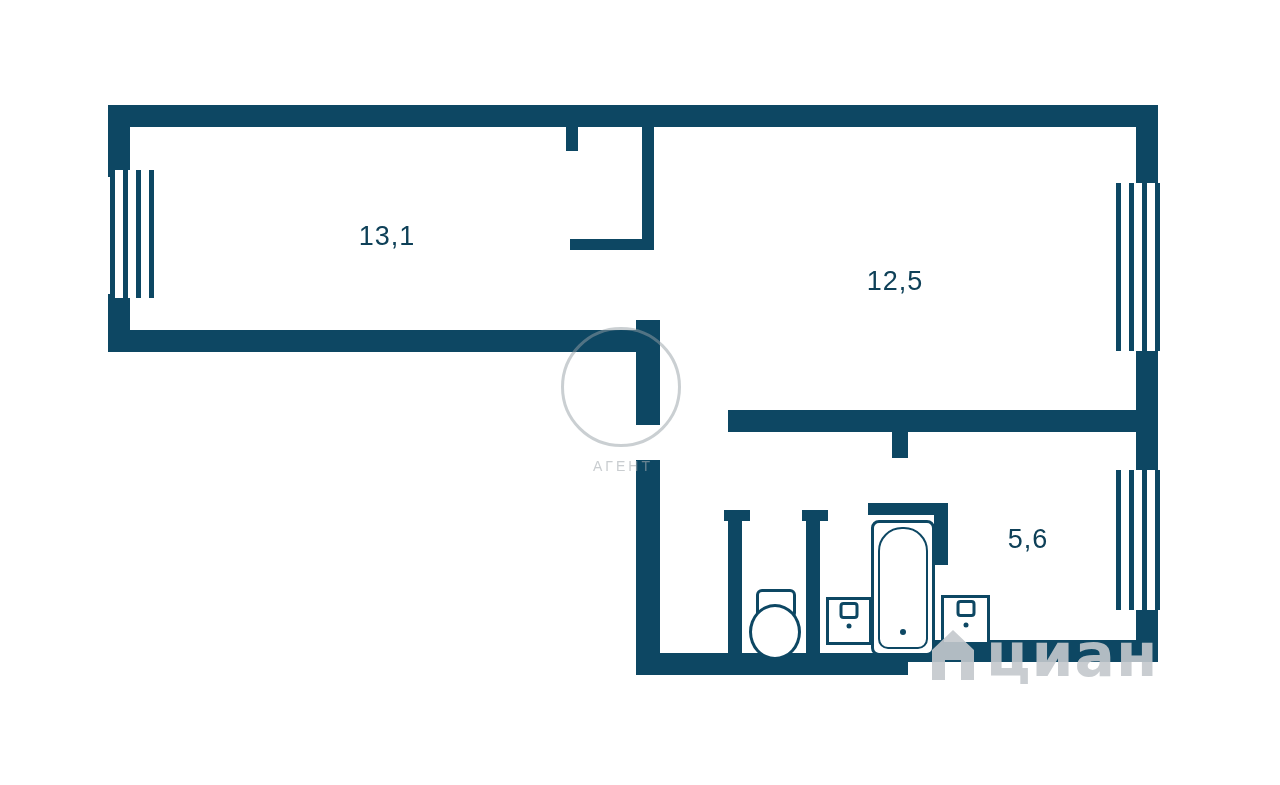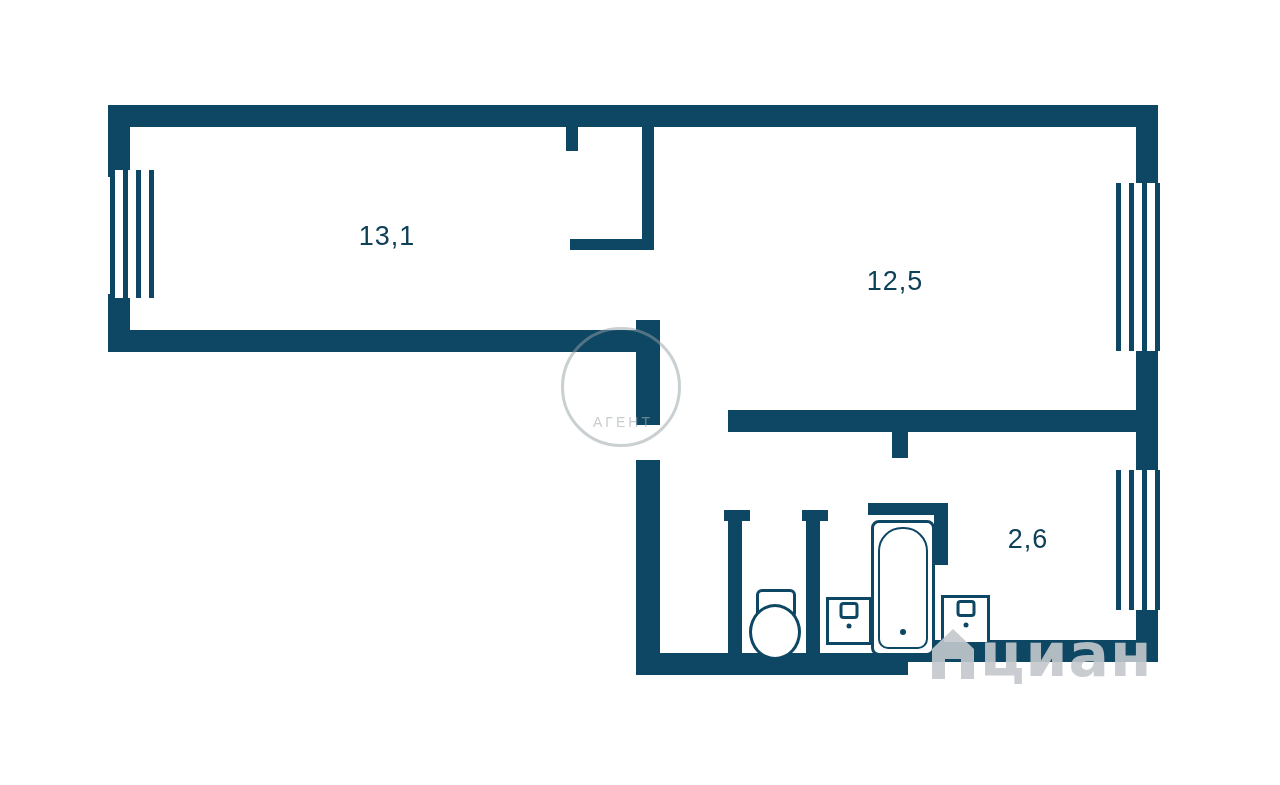--- a/index.html
+++ b/index.html
@@ -42,24 +42,24 @@
   }
   .tub-drain{
     position:absolute;left:50%;top:106px;width:6px;height:6px;
     background:var(--wall,#0d4763);border-radius:50%;transform:translateX(-50%);
   }
   .wm-circle{
     position:absolute;border:3px solid rgba(150,160,166,0.5);border-radius:50%;z-index:10;
   }
   .wm-agency-text{
     position:absolute;width:140px;text-align:center;z-index:10;
-    font-size:14px;letter-spacing:3px;color:rgba(165,172,177,0.6);
+    font-size:14px;letter-spacing:3px;color:rgba(165,172,177,0.6);margin-top:44px;
   }
   .wm-brand{
-    position:absolute;display:flex;align-items:flex-start;gap:2px;z-index:10;
+    position:absolute;display:flex;align-items:center;gap:8px;z-index:10;
     color:rgba(195,200,204,0.9);
   }
   .wm-brand-text{
     font-size:60px;font-weight:bold;line-height:1;letter-spacing:1px;
     font-family:"DejaVu Sans",sans-serif;
   }
 </style>
 </head>
 <body>
 
@@ -113,21 +113,21 @@
     <div class="sink-drain"></div>
   </div>
 
   <div class="tub" style="left:871px;top:520px;width:58px;height:130px">
     <div class="tub-inner"></div>
     <div class="tub-drain"></div>
   </div>
 
   <div class="room-label" style="left:332px;top:221px">13,1</div>
   <div class="room-label" style="left:840px;top:266px">12,5</div>
-  <div class="room-label" style="left:973px;top:524px">2,6</div>
+  <div class="room-label" style="left:973px;top:524px">5,6</div>
 
   <div class="wm-circle" style="left:561px;top:327px;width:114px;height:114px"></div>
   <div class="wm-agency-text" style="left:553px;top:414px">АГЕНТ</div>
 
   <div class="wm-brand" style="left:928px;top:625px">
     <svg width="50" height="58" viewBox="0 0 25 29" fill="currentColor" aria-hidden="true">
       <path d="M2 27 V12 L12.5 2 L23 12 V27 H16.5 V17 H8.5 V27 Z"></path>
     </svg>
     <span class="wm-brand-text">циан</span>
   </div>

